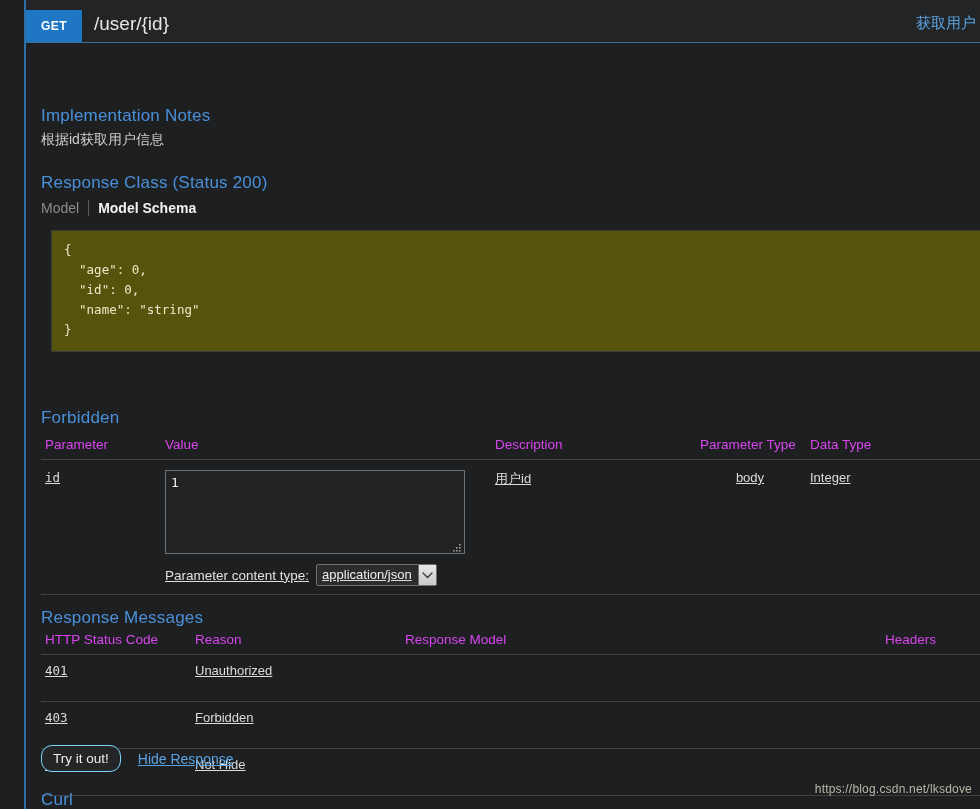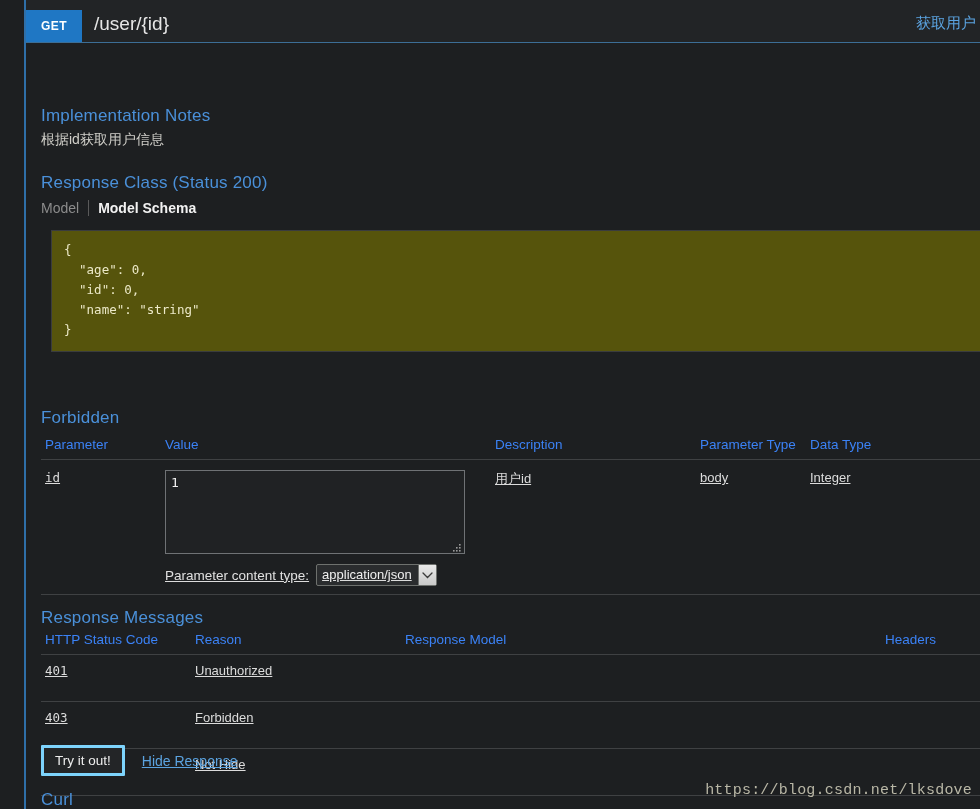--- a/index.html
+++ b/index.html
@@ -184,21 +184,21 @@
   table.swg {
     position: absolute;
     border-collapse: collapse;
     font-size: 13px;
     width: 941px;
     left: 15px;
   }
   table.swg th {
     text-align: left;
     font-weight: normal;
-    color: #3b82f6;
+    color: #d946ef;
     font-size: 13.5px;
     padding: 4px 6px 7px 4px;
     border-bottom: 1px solid #3f4143;
   }
   table.swg td {
     color: #dcdcdc;
     padding: 8px 6px 8px 4px;
     vertical-align: top;
     border-bottom: 1px solid #3f4143;
     text-decoration: underline;
@@ -240,64 +240,64 @@
   .pct-row {
     margin-top: 7px;
     display: flex;
     align-items: center;
     font-size: 13.5px;
     color: #e0e0e0;
   }
   .pct-row .lbl { margin-right: 7px; }
 
   .desc-col { width: 195px; }
-  .ptype-col { width: 100px; }
+  .ptype-col { width: 100px; text-align: center; }
 
   .rm-title { position: absolute; left: 15px; top: 565px; }
   .rm-table { top: 585px; }
   .rm-table th { border-bottom: 1px solid #3f4143; }
   .rm-table td { height: 30px; }
   .rm-col-status { width: 140px; }
   .rm-col-reason { width: 200px; }
   .rm-col-model { width: 470px; }
 
   .actions {
     position: absolute;
     left: 15px;
     top: 702px;
     display: flex;
     align-items: center;
   }
   .try-btn {
     background: #232527;
     color: #eeeeee;
-    border: 3px solid #7dd3fc;
+    border: 1px solid #7dd3fc;
     font-family: "Liberation Sans", sans-serif;
     font-size: 13.5px;
     padding: 5px 11px;
-    border-radius: 1px;
+    border-radius: 11px;
     cursor: pointer;
   }
   .hide-link {
     margin-left: 17px;
     color: #5ba3e0;
     font-size: 14px;
     text-decoration: underline;
     cursor: pointer;
   }
 
   .curl-title { position: absolute; left: 15px; top: 747px; }
 
   .watermark {
     position: absolute;
     right: 8px;
     top: 782px;
-    font-size: 15px;
+    font-size: 12px;
     color: #b9b7a6;
-    font-family: Liberation Mono, monospace;
+    font-family: Liberation Sans, sans-serif;
     letter-spacing: 0.2px;
   }
 </style>
 </head>
 <body>
 
 <div class="page">
 
   <div class="operation">
 

